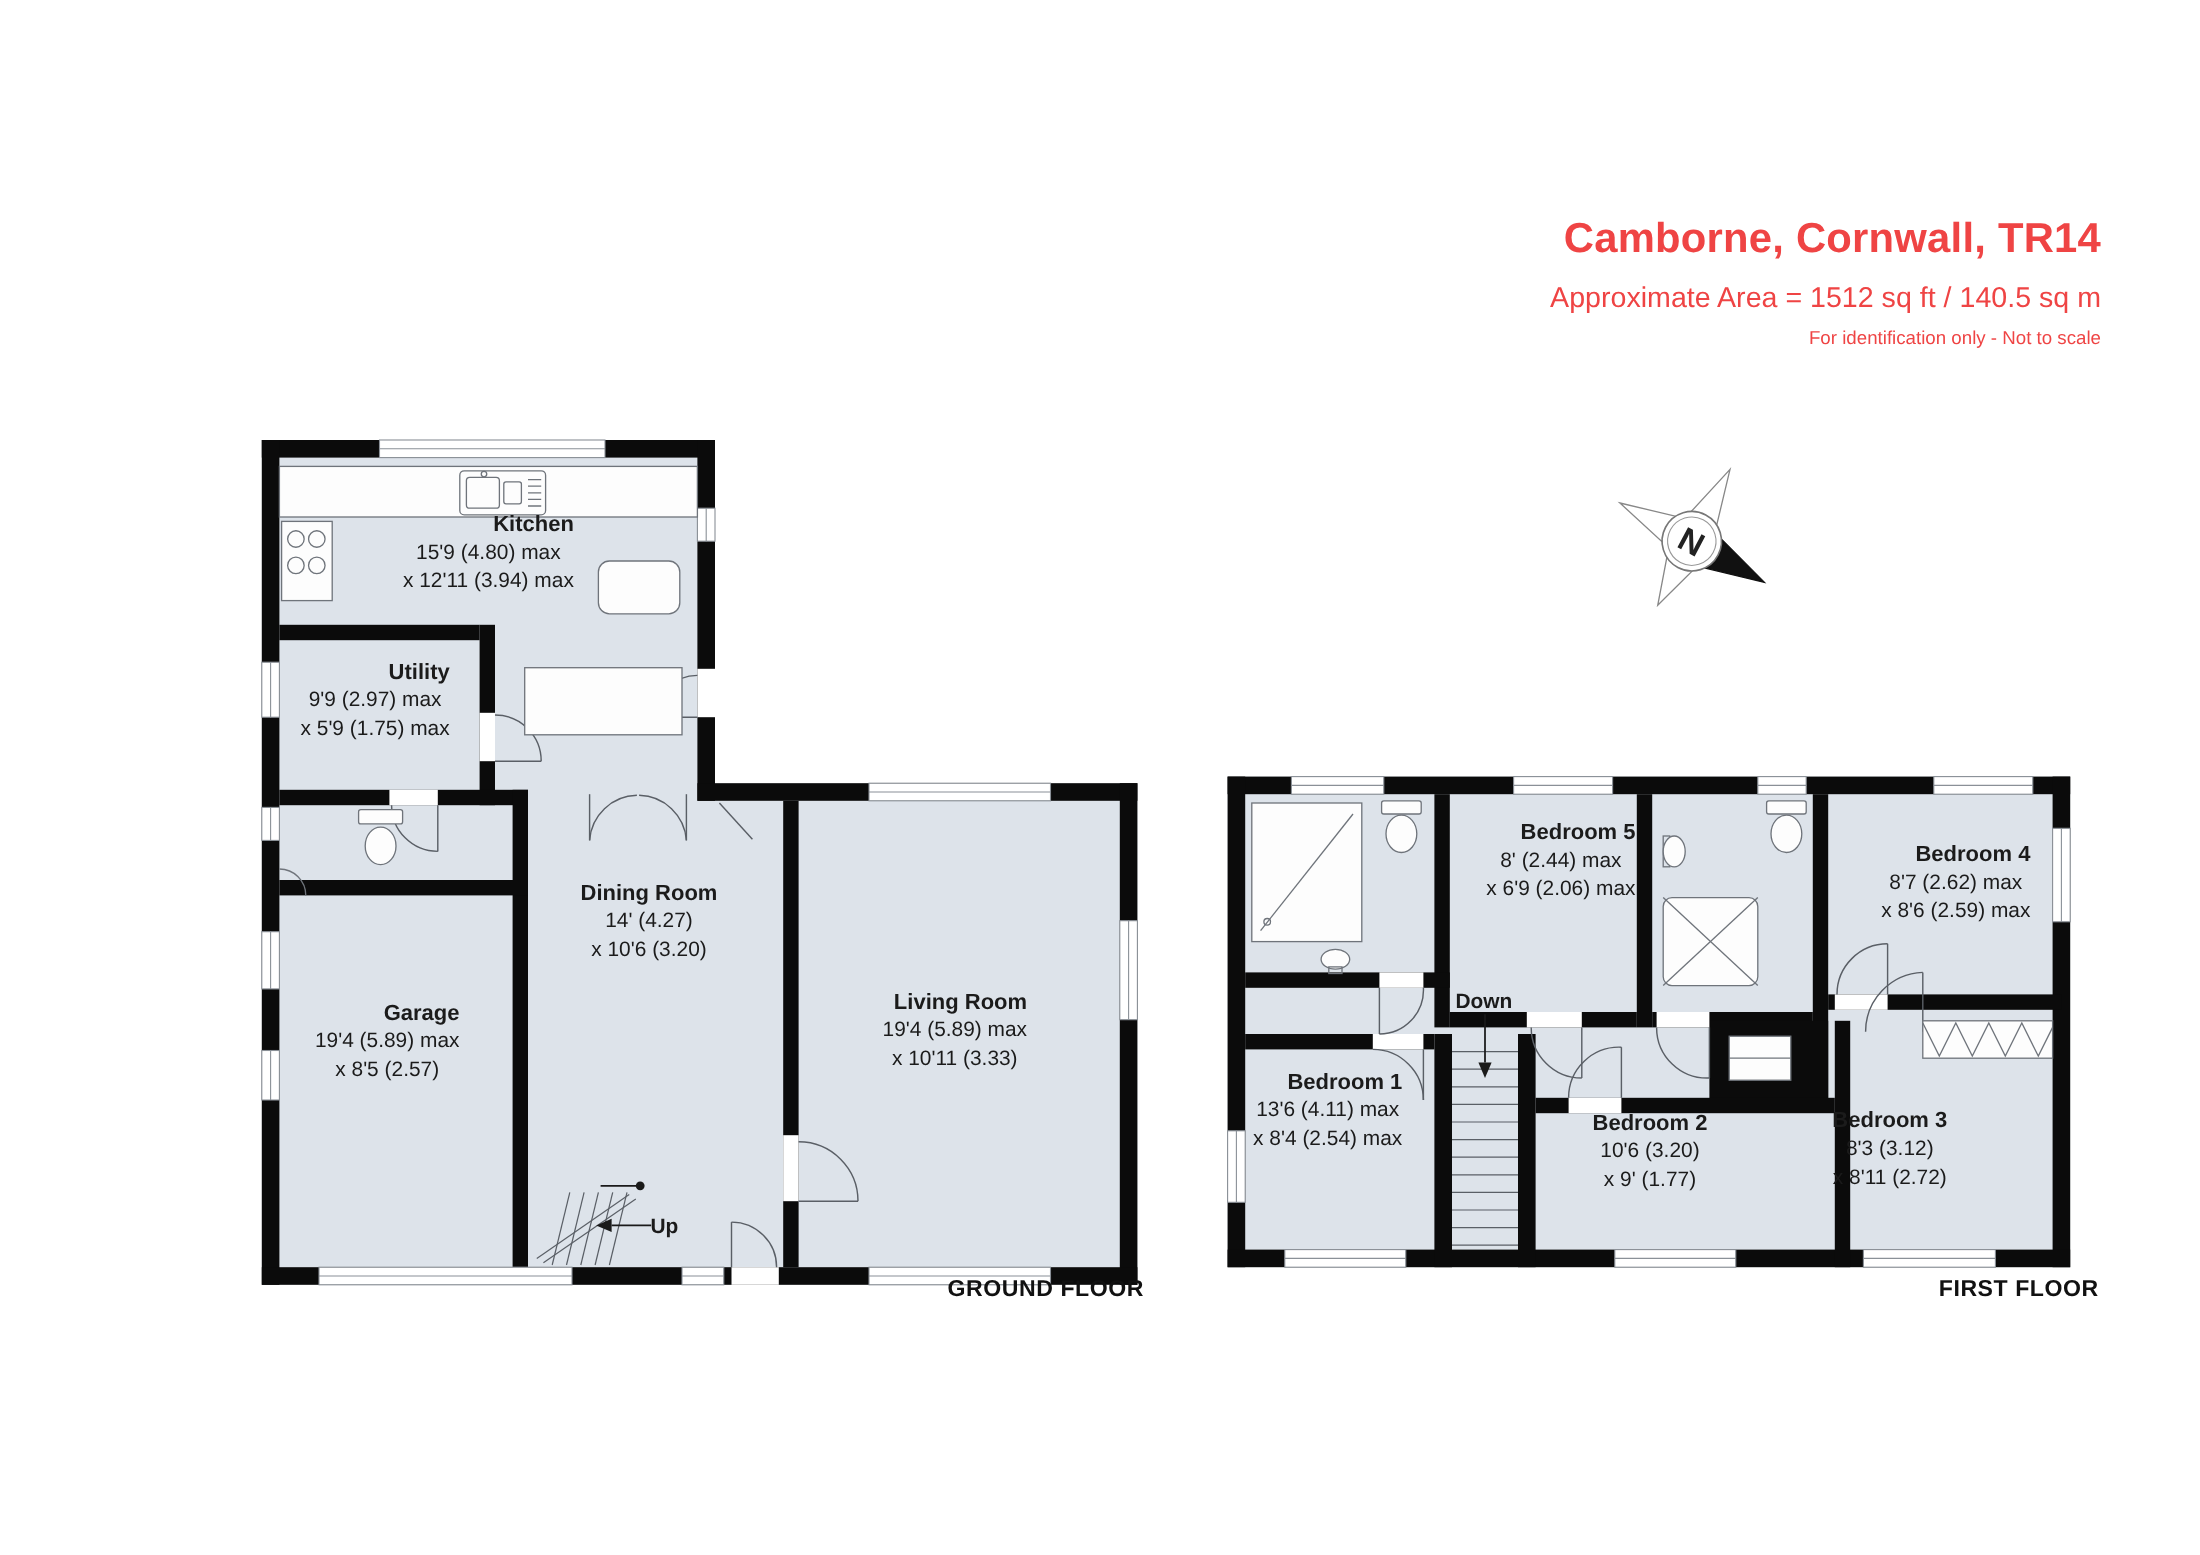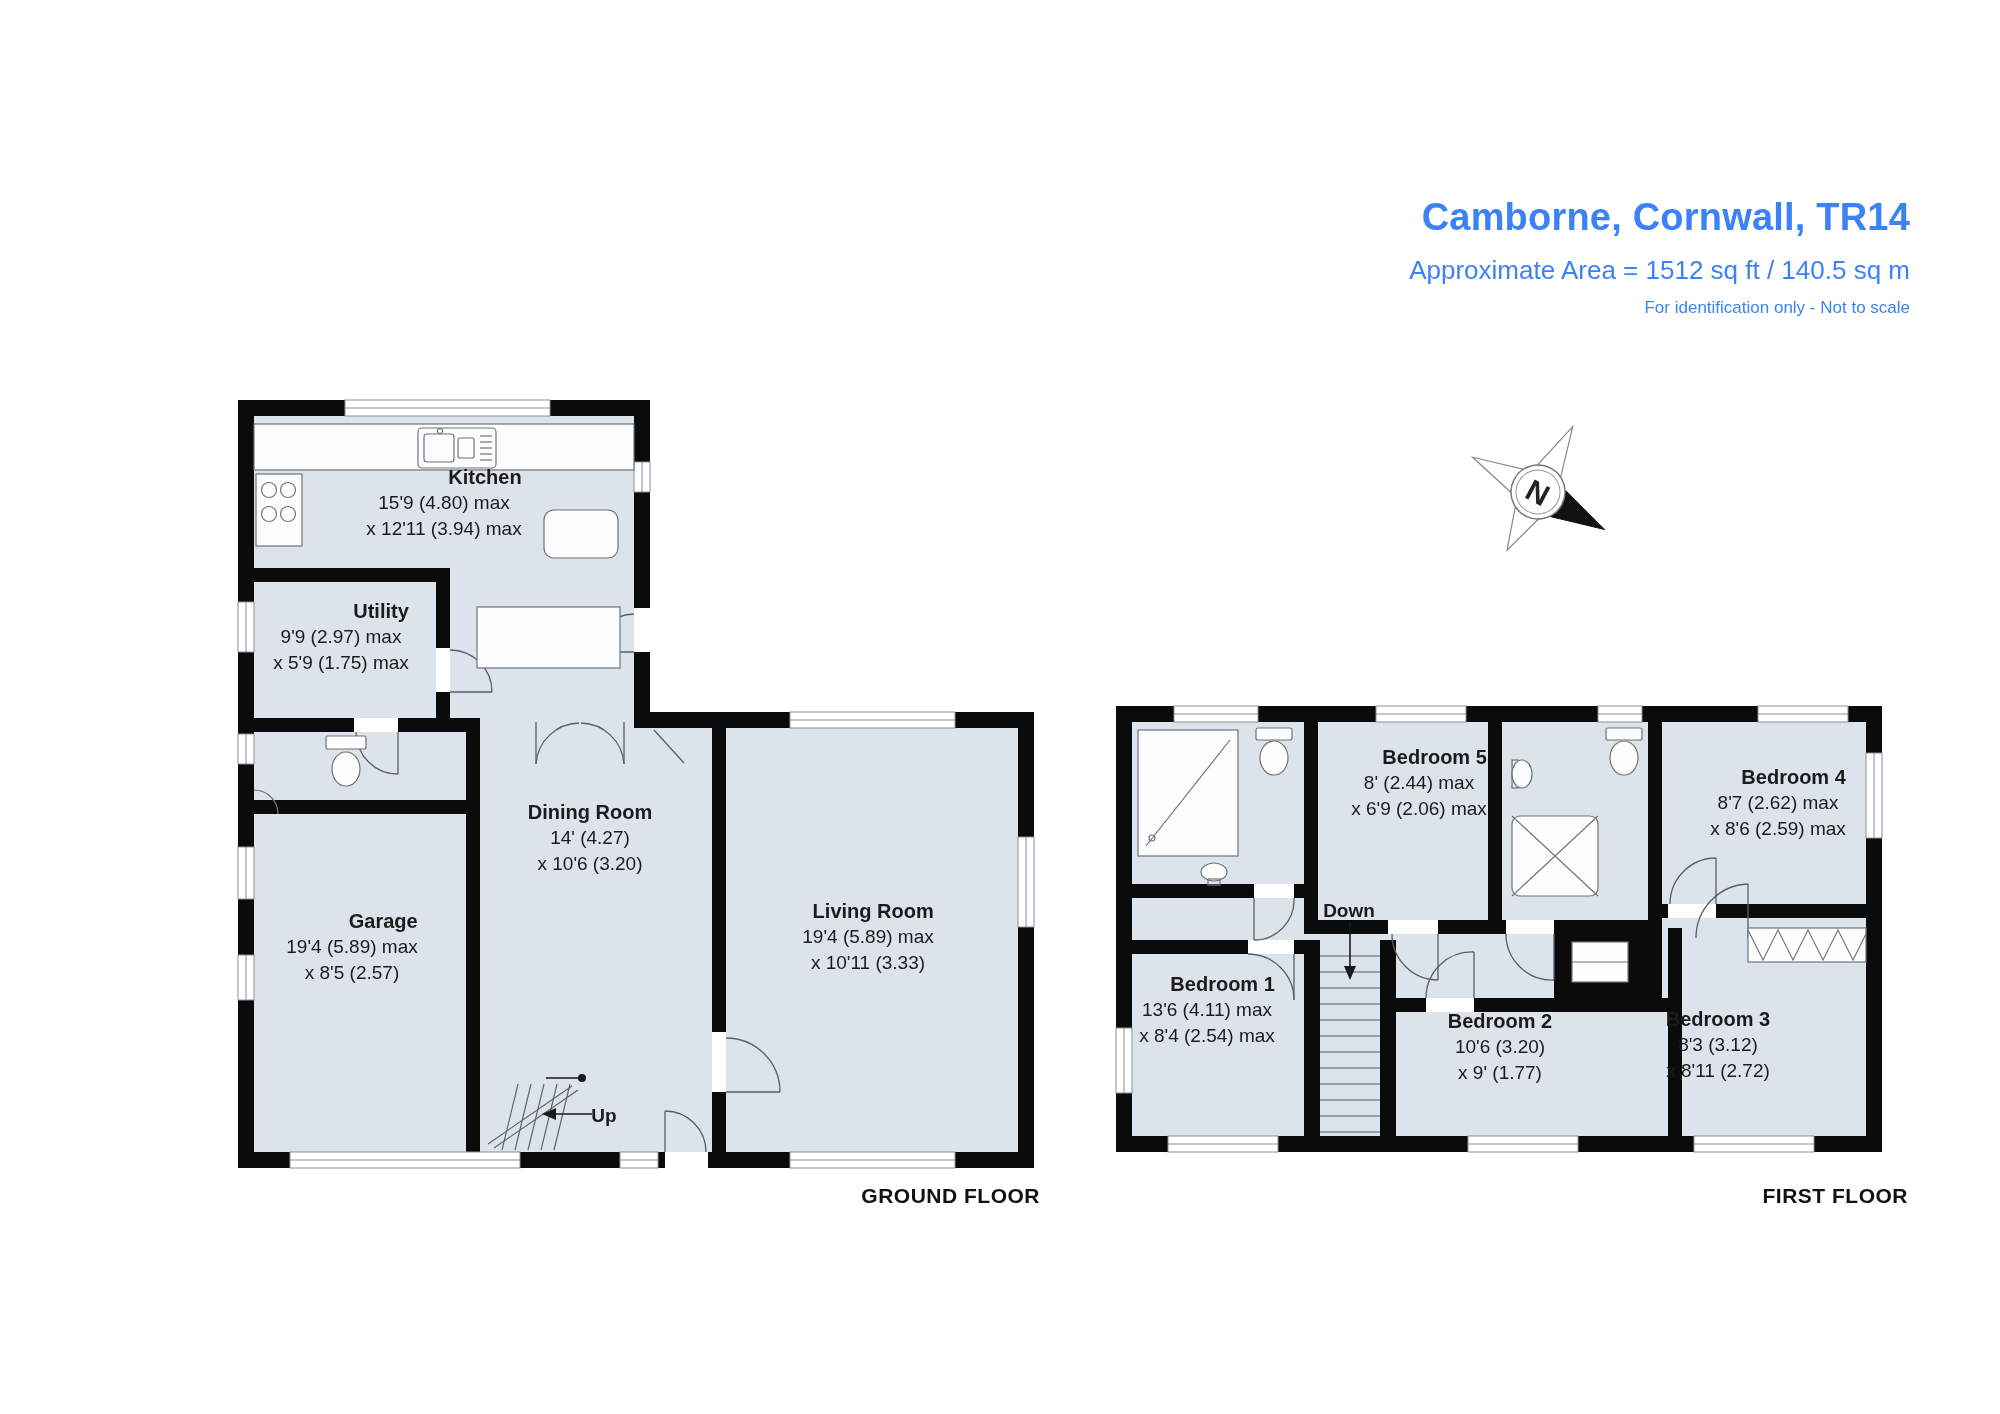--- a/index.html
+++ b/index.html
@@ -11,22 +11,22 @@
   .arc{stroke:#5a5f66;stroke-width:1.3;fill:none;}
   .winrect{fill:#ffffff;stroke:#8a9097;stroke-width:1;}
   .winline{stroke:#8a9097;stroke-width:1;}
   .gap{fill:#ffffff;stroke:none;}
   .tread{stroke:#5a5f66;stroke-width:1.1;}
   .arrowline{stroke:#1a1a1a;stroke-width:1.6;}
   .arrowhead{fill:#1a1a1a;}
   .room-label{position:absolute;transform:translateX(-50%);text-align:center;color:#1b1b1b;white-space:nowrap;line-height:26px;font-size:19px;}
   .room-label .rname{font-weight:bold;font-size:20px;text-align:right;}
   .stair-label{position:absolute;transform:translateX(-50%);color:#1b1b1b;font-weight:bold;font-size:19px;white-space:nowrap;text-align:right;}
-  .floor-title{position:absolute;color:#111;font-weight:bold;font-size:21px;letter-spacing:.5px;white-space:nowrap;margin-top:24px;}
-  .header{position:absolute;top:196px;right:90px;text-align:right;color:#3b82f6;}
+  .floor-title{position:absolute;color:#111;font-weight:bold;font-size:21px;letter-spacing:.5px;white-space:nowrap;}
+  .header{position:absolute;top:196px;right:90px;text-align:right;color:#ef4444;}
   .header .title{font-size:38px;font-weight:bold;letter-spacing:.2px;}
   .header .area{font-size:26px;margin-top:16px;}
   .header .note{font-size:17px;margin-top:12px;}
 </style>
 </head>
 <body>
 
 <div class="header">
   <div class="title">Camborne, Cornwall, TR14</div>
   <div class="area">Approximate Area = 1512 sq ft / 140.5 sq m</div>

